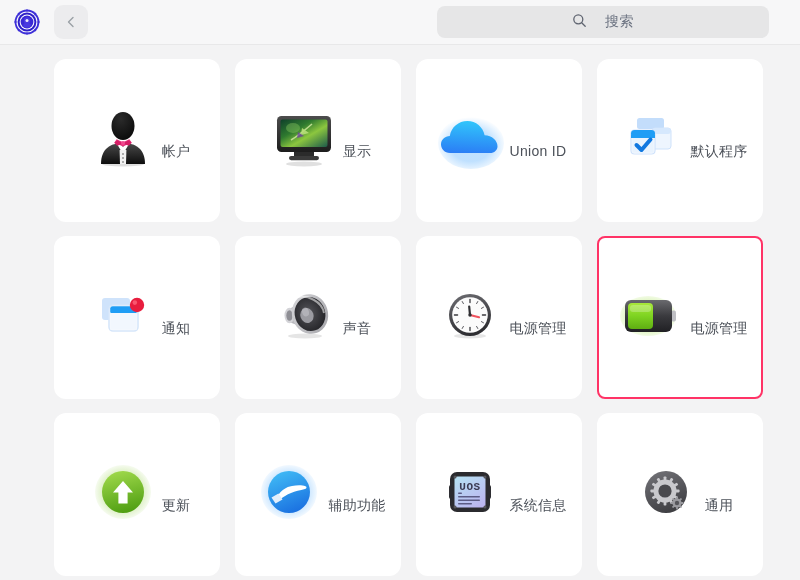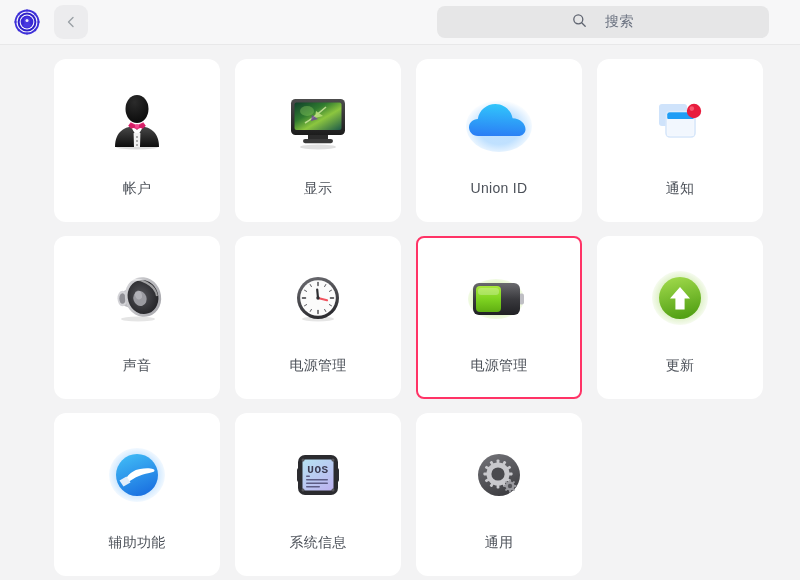--- a/index.html
+++ b/index.html
@@ -83,21 +83,21 @@
     row-gap: 14px;
     box-sizing: border-box;
   }
   .tile {
     position: relative;
     width: 166px;
     height: 163px;
     background: #ffffff;
     border-radius: 12px;
     display: flex;
-    flex-direction: column;
+    flex-direction: row;
     align-items: center;
     justify-content: center;
     cursor: pointer;
     box-sizing: border-box;
     border: 2px solid transparent;
   }
   .tile.selected {
     border: 2px solid #ff3366;
     border-radius: 8px;
   }
@@ -260,20 +260,35 @@
         </defs>
         <ellipse cx="37" cy="41" rx="33" ry="26" fill="url(#cloudglow)"></ellipse>
         <path d="M16 49 C10.5 49 7 45 7 40.3 C7 35.6 11 32 15.8 31.9
                  C17.2 23.2 24.6 17 33.4 17 C42 17 49 23 50.6 31.3
                  C58 31.6 63.5 36.6 63.5 42.2 C63.5 46.1 60.4 49 56 49 Z" fill="url(#cloudg)" transform="translate(0,2)"></path>
       </svg>
     </div>
     <div class="tile-label">Union ID</div>
   </div>
 
+  <div class="tile">
+    <div class="tile-icon">
+      <svg width="74" height="74" viewBox="0 0 74 74">
+        <rect x="23" y="16" width="27" height="11" rx="2.5" fill="#c3ddfb"></rect>
+        <rect x="38" y="26" width="19" height="21" rx="3" fill="#eef5fe" stroke="#cfe2fb" stroke-width="1"></rect>
+        <rect x="38" y="26" width="19" height="6" rx="3" fill="#d6e8fd"></rect>
+        <rect x="17" y="28" width="24" height="24" rx="3.5" fill="#ffffff" stroke="#cfe2fb" stroke-width="1.2"></rect>
+        <rect x="17" y="28" width="24" height="7.5" rx="3.5" fill="#1f9df5"></rect>
+        <rect x="17" y="33" width="24" height="3" fill="#1f9df5"></rect>
+        <rect x="18.2" y="36" width="21.6" height="14.8" fill="#e9f3fe"></rect>
+        <path d="M22.5 43 L27.5 48 L36.5 37.5" fill="none" stroke="#1178e0" stroke-width="4" stroke-linecap="round" stroke-linejoin="round"></path>
+      </svg>
+    </div>
+    <div class="tile-label">默认程序</div>
+  </div>
 
   <div class="tile">
     <div class="tile-icon">
       <svg width="74" height="74" viewBox="0 0 74 74">
         <rect x="16" y="19" width="28" height="22" rx="3" fill="#cfe3fb"></rect>
         <rect x="23" y="26" width="29" height="26" rx="4" fill="#ffffff" stroke="#d6e6fa" stroke-width="1.6"></rect>
         <rect x="24.2" y="27.2" width="26.6" height="8" rx="2.4" fill="#1f9df5"></rect>
         <rect x="24.2" y="34" width="26.6" height="16.8" fill="#f2f7fe"></rect>
         <circle cx="51" cy="26" r="7.2" fill="#e81d3e"></circle>
         <circle cx="48.8" cy="23.6" r="2.3" fill="#ff6a7f" opacity="0.75"></circle>

